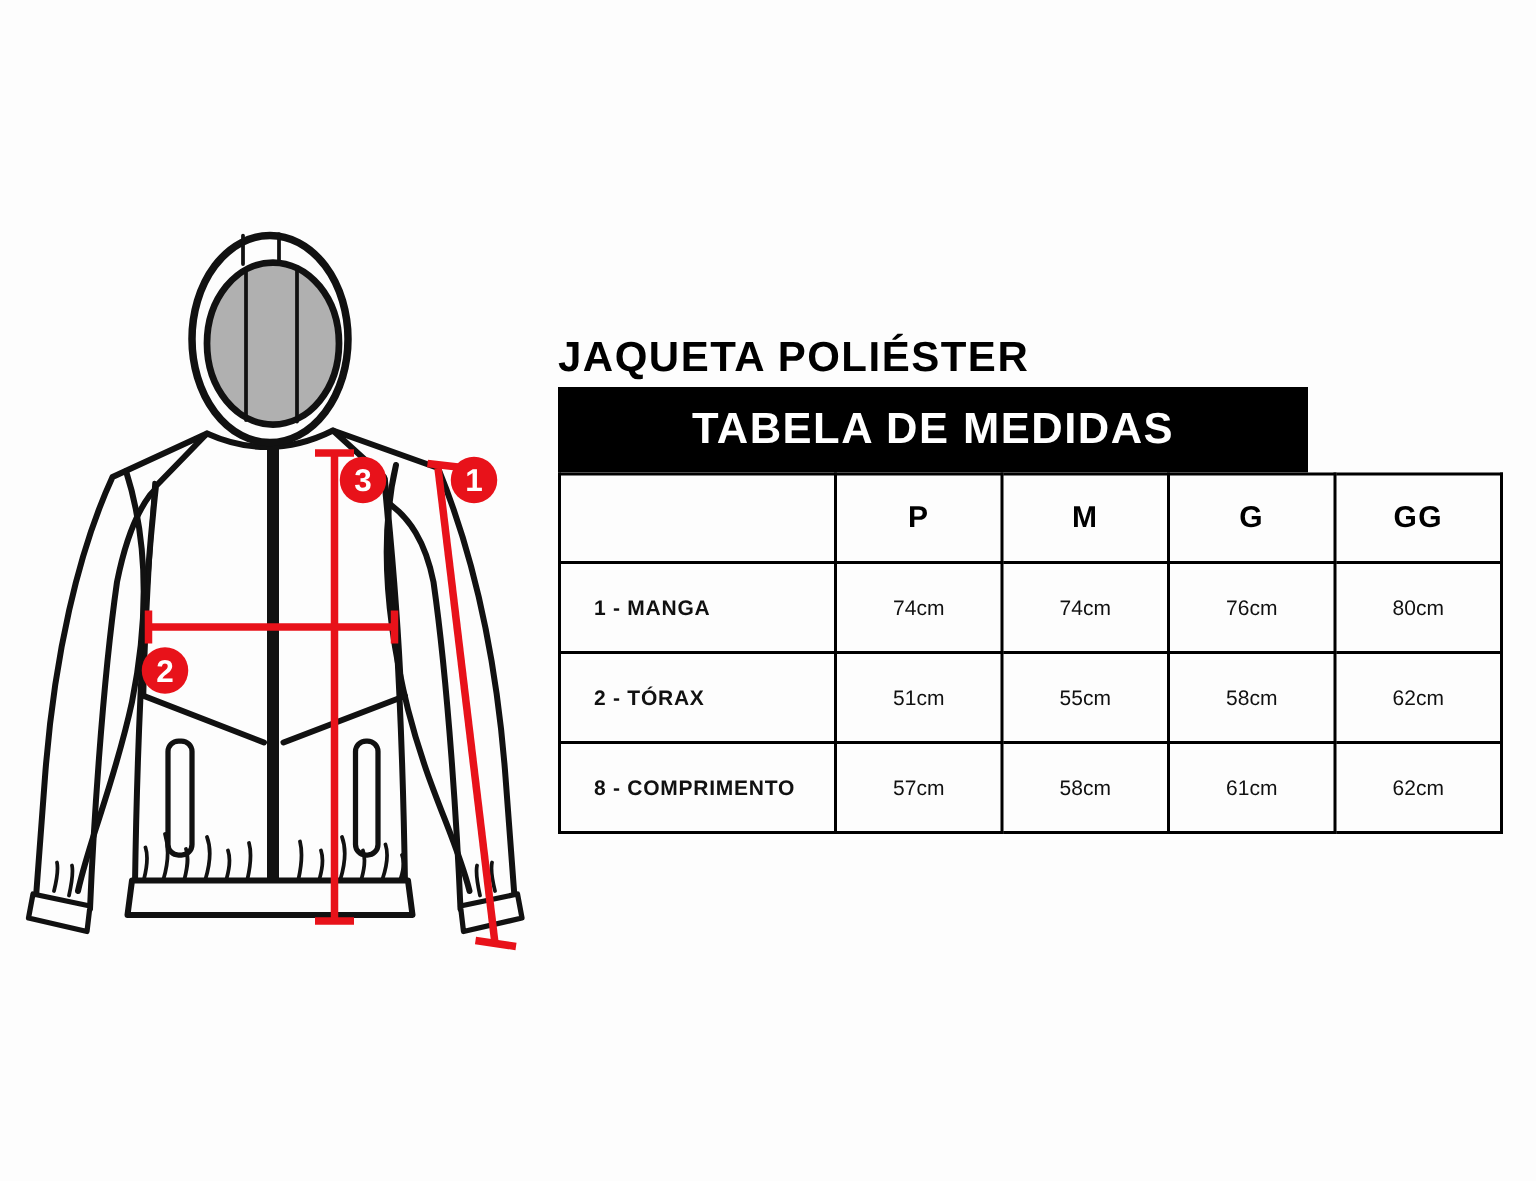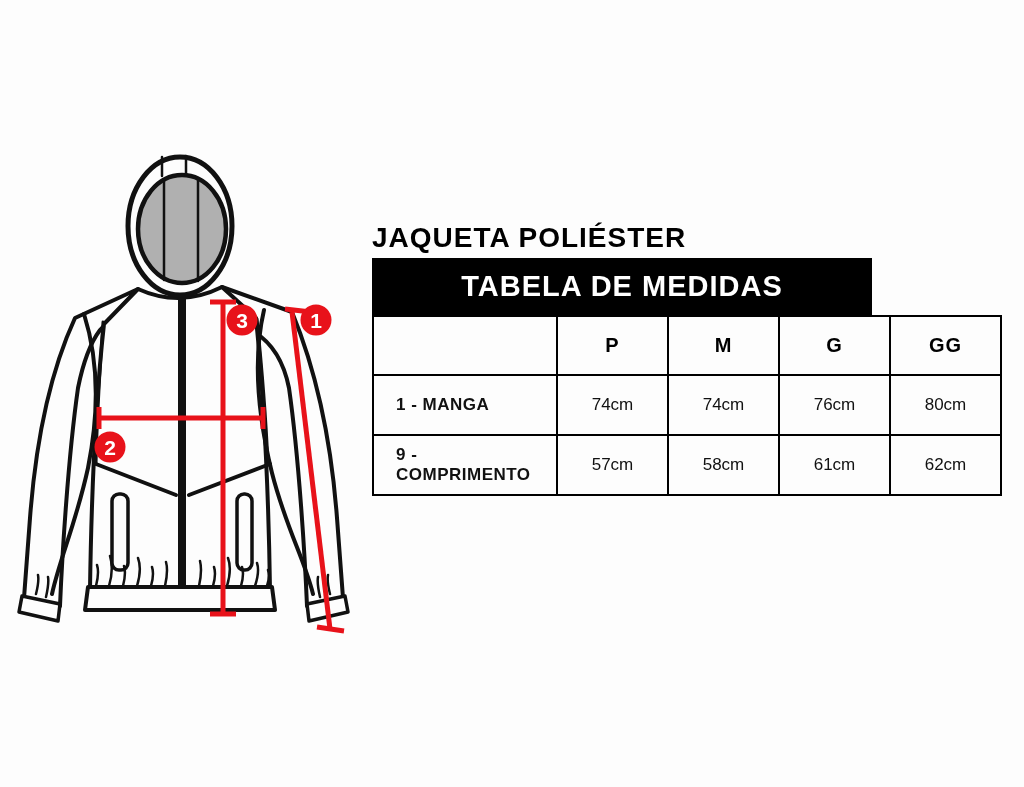--- a/index.html
+++ b/index.html
@@ -45,21 +45,21 @@
     width:628px;
     background:#fdfdfd;
   }
   table.measures td, table.measures th{
     border:2px solid #000;
     text-align:center;
     vertical-align:middle;
     padding:0;
   }
   table.measures tr.hdr td{height:57px;font-weight:bold;font-size:20px;letter-spacing:1px;}
-  table.measures tr.data td{height:58px;font-size:17px;color:#111;}
+  table.measures tr.data td{height:58px;font-size:14px;color:#111;}
   table.measures td.rowlabel{
     text-align:left;
     padding-left:22px;
     font-weight:bold;
     font-size:17px;
     letter-spacing:0.5px;
     color:#000;
   }
   
   .ink{stroke:#111;fill:none;stroke-linecap:round;stroke-linejoin:round;}
@@ -169,21 +169,28 @@
           <td>GG</td>
         </tr>
         <tr class="data">
           <td class="rowlabel">1 - MANGA</td>
           <td>74cm</td>
           <td>74cm</td>
           <td>76cm</td>
           <td>80cm</td>
         </tr>
         <tr class="data">
-          <td class="rowlabel">9 - COMPRIMENTO</td>
+          <td class="rowlabel">2 - TÓRAX</td>
+          <td>51cm</td>
+          <td>55cm</td>
+          <td>58cm</td>
+          <td>62cm</td>
+        </tr>
+        <tr class="data">
+          <td class="rowlabel">8 - COMPRIMENTO</td>
           <td>57cm</td>
           <td>58cm</td>
           <td>61cm</td>
           <td>62cm</td>
         </tr>
       </tbody>
     </table>
   </div>
 
 </div>

